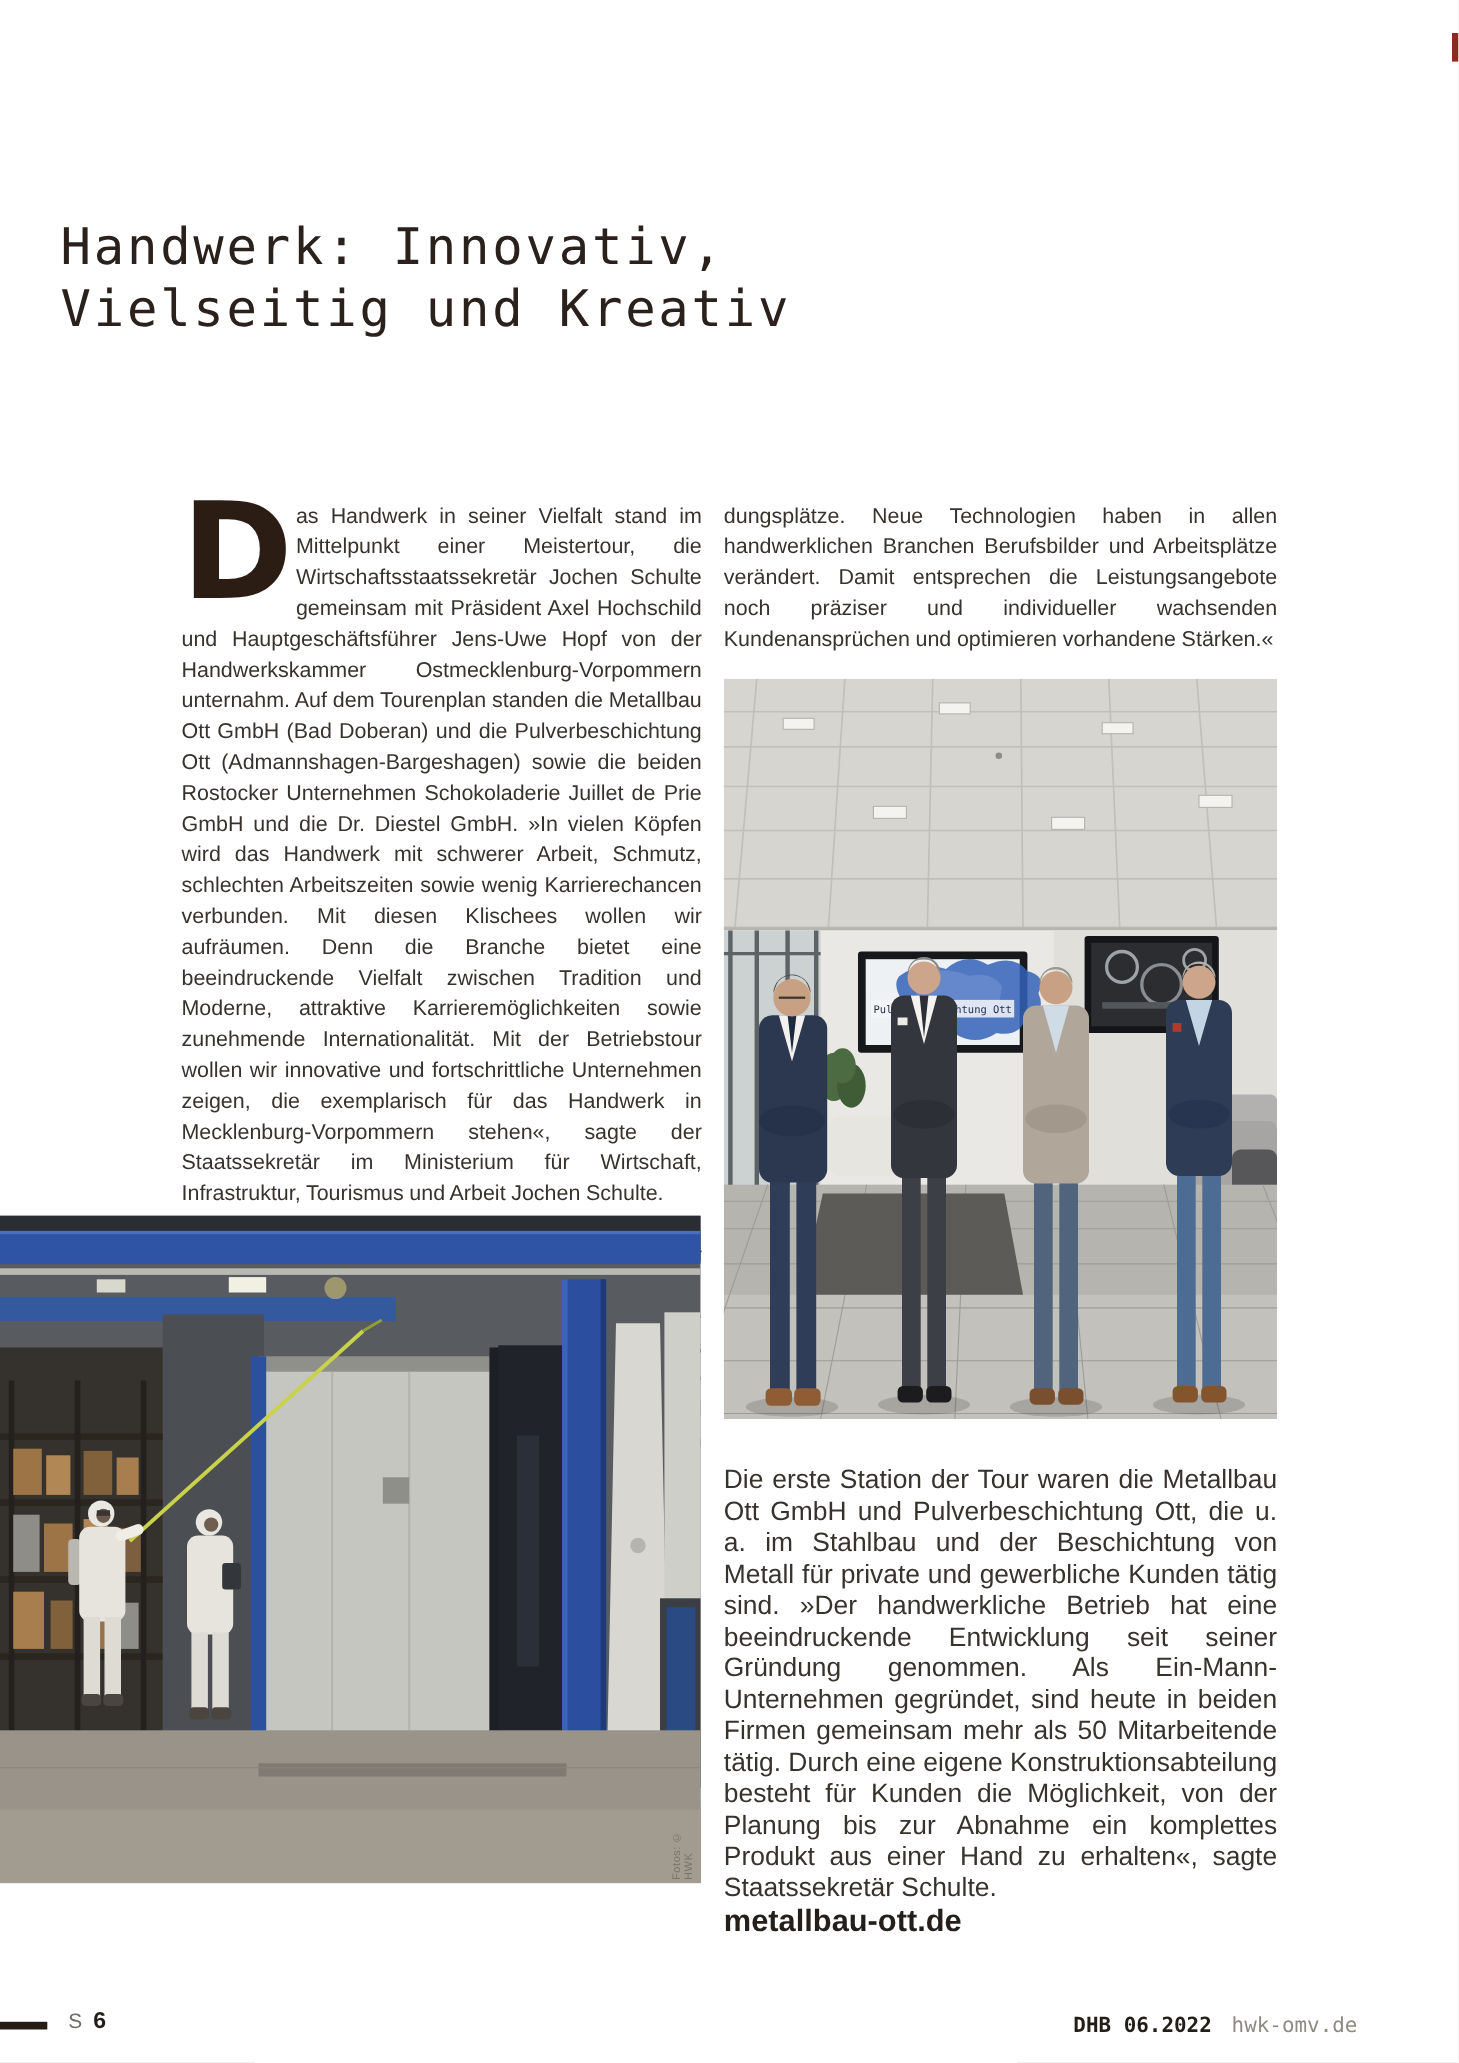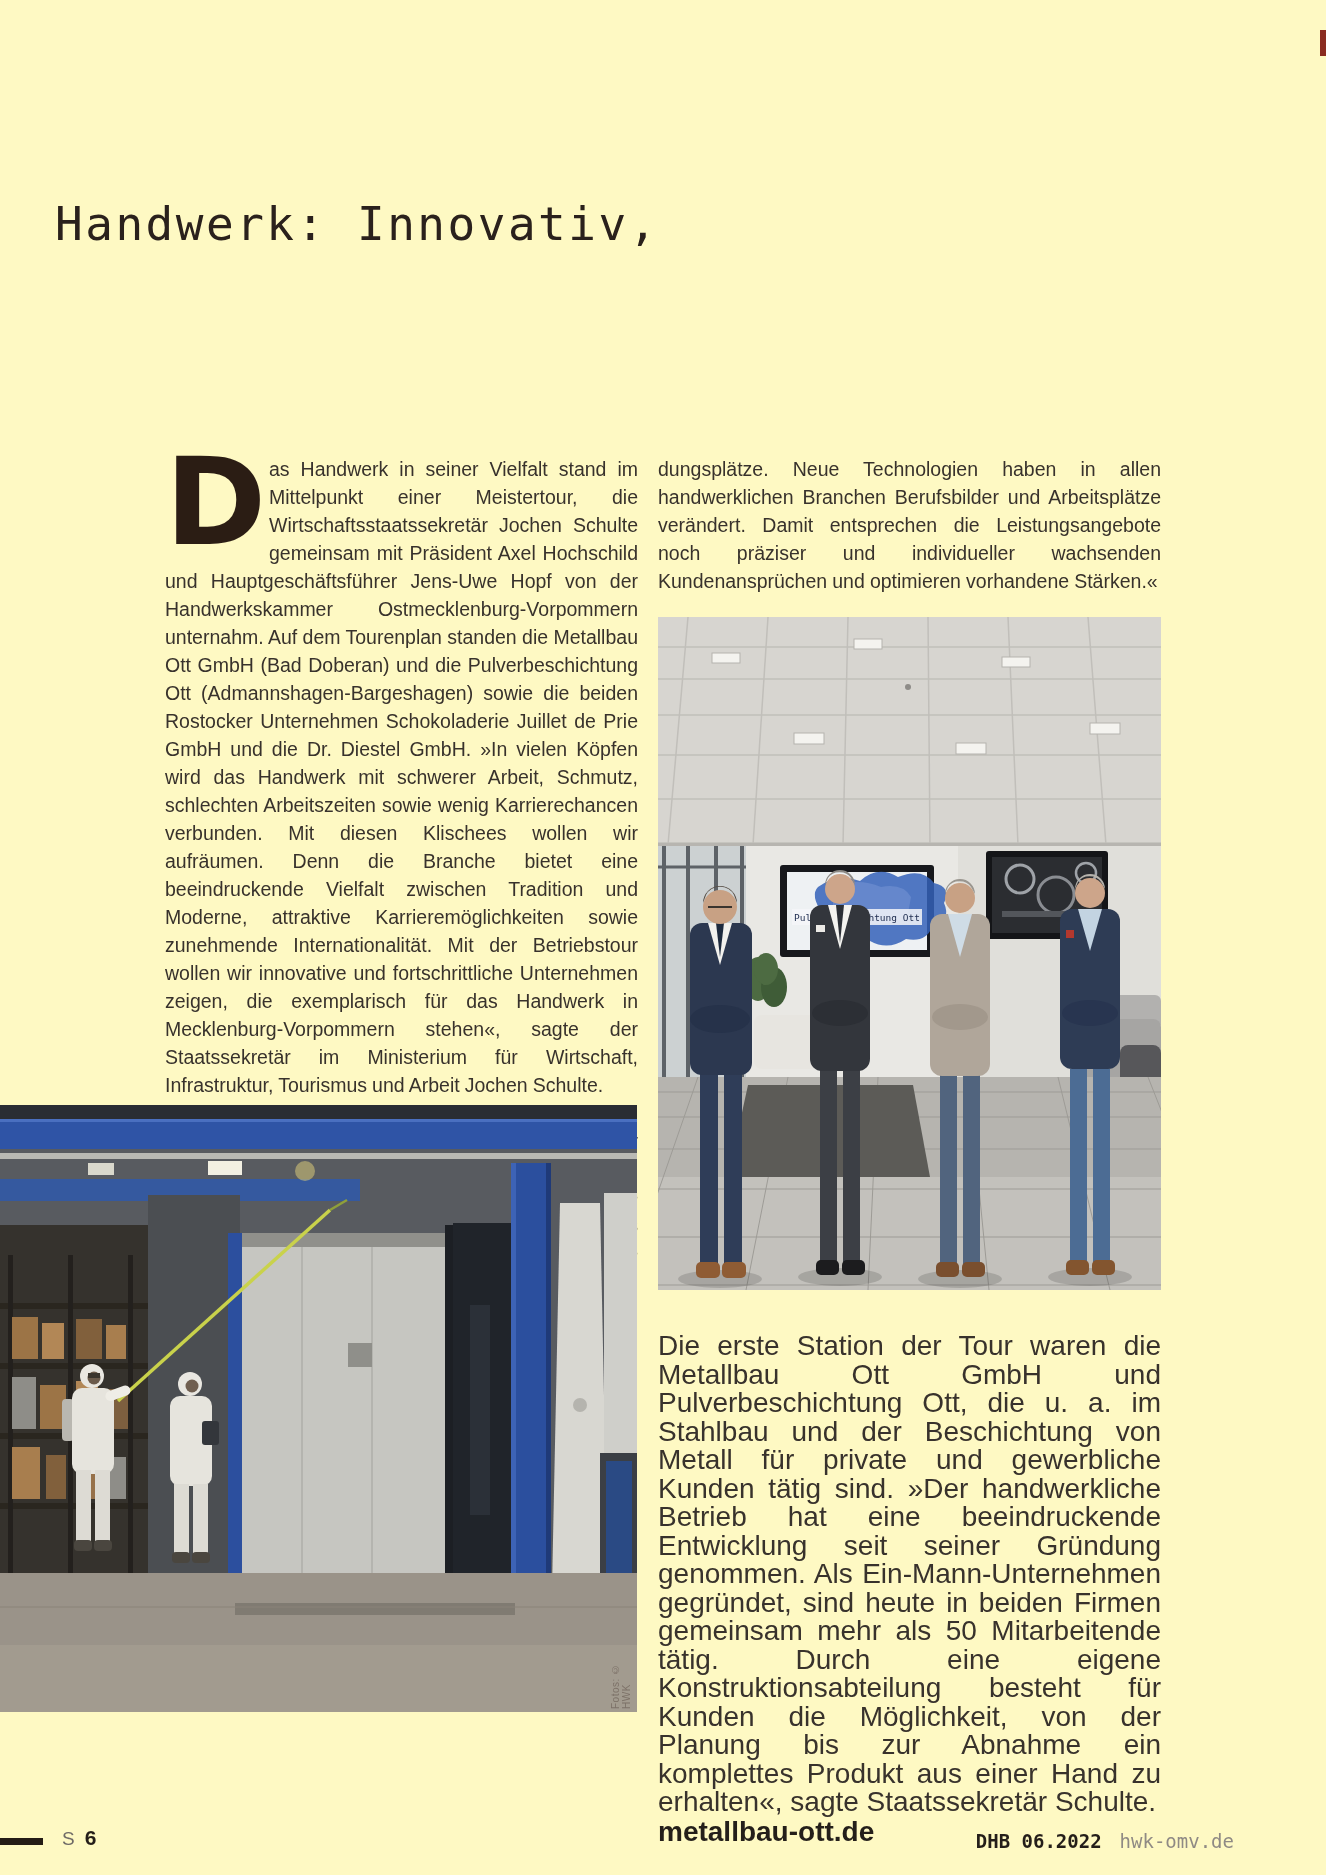--- a/index.html
+++ b/index.html
@@ -1,17 +1,17 @@
 <!DOCTYPE html>
 <html lang="de"><head>
 <meta charset="utf-8">
 <style>
   html,body{margin:0;padding:0;background:#e8e8e8;}
   .page{
-    position:relative;width:1326px;height:1875px;background:#fef9c3;
+    position:relative;width:1326px;height:1875px;background:#ffffff;
     overflow:hidden;margin:0 auto;
     font-family:"Liberation Sans",sans-serif;
   }
   
   .edge-mark{position:absolute;right:0;top:30px;width:6px;height:26px;background:#8a2b20;}
 
   
   .title{
     position:absolute;left:55px;top:196px;margin:0;
     font-family:"DejaVu Sans Mono",monospace;font-weight:normal;
@@ -39,41 +39,42 @@
   .photo-credit{
     position:absolute;left:610px;top:1643px;height:66px;width:14px;
     writing-mode:vertical-rl;transform:rotate(180deg);
     font-size:10px;letter-spacing:.5px;color:#7d7268;
   }
 
   
   .caption{position:absolute;left:658px;top:1332px;width:503px;color:#38322c;}
   .caption p{margin:0;}
   .caption-head{font-weight:bold;color:#241f1a;font-size:20.5px;line-height:29px;}
-  .caption-body{font-size:28px;line-height:28.5px;text-align:justify;hyphens:auto;-webkit-hyphens:auto;margin-top:1px;}
+  .caption-body{font-size:24px;line-height:28.5px;text-align:justify;hyphens:auto;-webkit-hyphens:auto;margin-top:1px;}
   .caption-link{font-weight:bold;font-size:28px;line-height:29px;color:#241f1a;}
 
   
   .footer-bar{position:absolute;left:0;top:1838px;width:43px;height:7px;background:#241c15;}
   .pageno{position:absolute;left:62px;top:1826px;font-family:Liberation Sans, sans-serif;}
   .pageno .s{font-size:19px;color:#6e6a66;}
   .pageno .n{font-size:21px;font-weight:bold;color:#241e19;margin-left:10px;}
   .footer-right{position:absolute;right:92px;top:1830px;font-family:"DejaVu Sans Mono",monospace;white-space:nowrap;}
   .footer-right .issue{font-size:19px;font-weight:bold;color:#241e19;}
   .footer-right .site{font-size:19px;color:#8f8a84;margin-left:18px;}
 </style>
 </head>
 <body>
 
 <div class="page">
 
   <div class="edge-mark"></div>
 
   <h1 class="title">
     <span class="title-line">Handwerk: Innovativ,</span>
+    <span class="title-line">Vielseitig und Kreativ</span>
   </h1>
 
   <div class="col col1">
     <p class="para" lang="de"><span class="dropcap">D</span><span>as Handwerk in seiner Vielfalt stand im Mittelpunkt einer Meistertour, die Wirtschaftsstaatssekretär Jochen Schulte gemeinsam mit Präsident Axel Hochschild und Hauptgeschäftsführer Jens-Uwe Hopf von der Handwerkskammer Ostmecklenburg-Vorpommern unternahm. Auf dem Tourenplan standen die Metallbau Ott GmbH (Bad Doberan) und die Pulverbeschichtung Ott (Admannshagen-Bargeshagen) sowie die beiden Rostocker Unternehmen Schokoladerie Juillet de Prie GmbH und die Dr. Diestel GmbH. »In vielen Köpfen wird das Handwerk mit schwerer Arbeit, Schmutz, schlechten Arbeitszeiten sowie wenig Karrierechancen verbunden. Mit diesen Klischees wollen wir aufräumen. Denn die Branche bietet eine beeindruckende Vielfalt zwischen Tradition und Moderne, attraktive Karrieremöglichkeiten sowie zunehmende Internationalität. Mit der Betriebstour wollen wir innovative und fortschrittliche Unternehmen zeigen, die exemplarisch für das Handwerk in Mecklenburg-Vorpommern stehen«, sagte der Staatssekretär im Ministerium für Wirtschaft, Infrastruktur, Tourismus und Arbeit Jochen Schulte.</span></p>
     <p class="para" lang="de">Präsident Axel Hochschild von der Handwerkskammer Ostmecklenburg-Vorpommern betonte: »Die Betriebe, die wir heute besuchen, zeigen eindrucksvoll die Bedeutung von Innovation und Digitalisierung für das Handwerk. Die Handwerksunternehmen nutzen diese Chancen zur Optimierung von Geschäfts- und Produktionsprozessen und sichern damit zugleich nachhaltig Arbeits- und Ausbil-</p>
   </div>
 
   <div class="col col2">
     <p class="para" lang="de">dungsplätze. Neue Technologien haben in allen handwerklichen Branchen Berufsbilder und Arbeitsplätze verändert. Damit entsprechen die Leistungsangebote noch präziser und individueller wachsenden Kundenansprüchen und optimieren vorhandene Stärken.«</p>
   </div>

